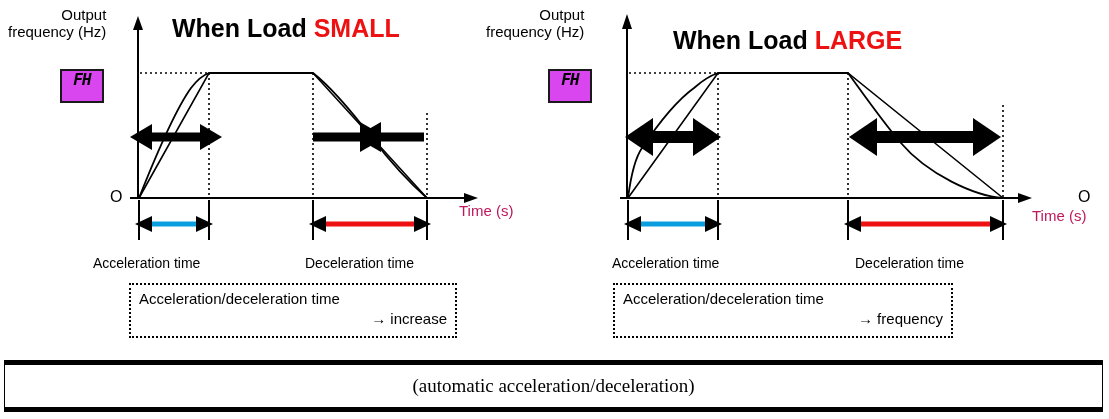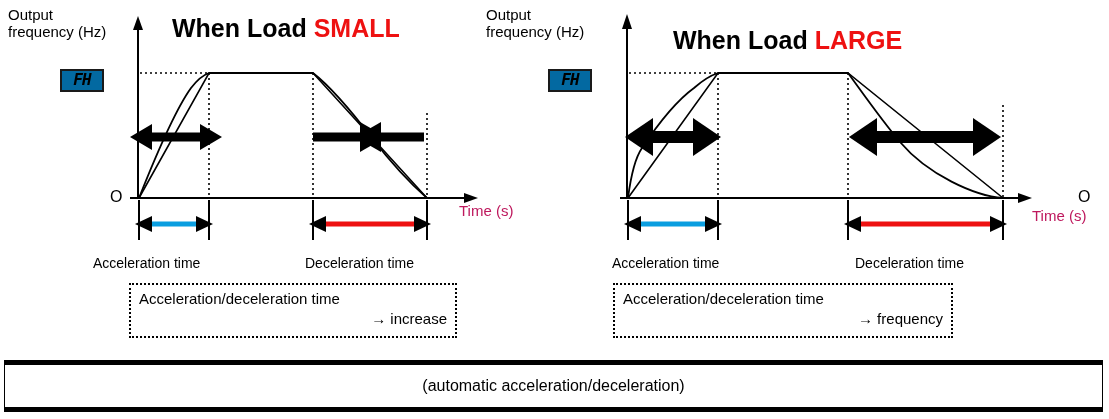--- a/index.html
+++ b/index.html
@@ -24,41 +24,42 @@
   }
   #panel-small { left: 0; width: 555px; }
   #panel-large { left: 480px; width: 629px; }
 
   .axis-label {
     position: absolute;
     font-size: 15px;
     line-height: 17px;
     color: #000;
     white-space: pre-line;
+    text-align: right;
   }
   .panel-title {
     position: absolute;
     font-size: 25px;
     font-weight: bold;
     white-space: nowrap;
     letter-spacing: 0px;
   }
   .title-accent { color: #ee1111; }
 
   .lcd {
     position: absolute;
     border: 2px solid #1a1a1a;
-    background: #0369a1;
+    background: #d946ef;
     font-family: "DejaVu Sans Mono", monospace;
     font-size: 16px;
     font-weight: bold;
     font-style: italic;
     letter-spacing: -1px;
     line-height: 17px;
-    padding: 0 2px 2px 2px;
+    padding: 0 2px 13px 2px;
     color: #000;
     text-align: center;
   }
 
   .origin-label {
     position: absolute;
     font-size: 16px;
     color: #000;
   }
   .time-label {
@@ -99,23 +100,23 @@
     border-top: 5px solid #000;
     border-bottom: 5px solid #000;
     border-left: 1px solid #000;
     border-right: 1px solid #000;
     background: #fff;
     display: flex;
     align-items: center;
     justify-content: center;
   }
   #footer-text {
-    font-size: 16px;
-    color: #000;
-    font-family: Liberation Sans, sans-serif;
+    font-size: 19px;
+    color: #000;
+    font-family: Liberation Serif, serif;
   }
   svg { position: absolute; left: 0; top: 0; overflow: visible; }
 </style>
 </head>
 <body>
 
 <div id="page">
 
   <div class="panel" id="panel-small">
 

